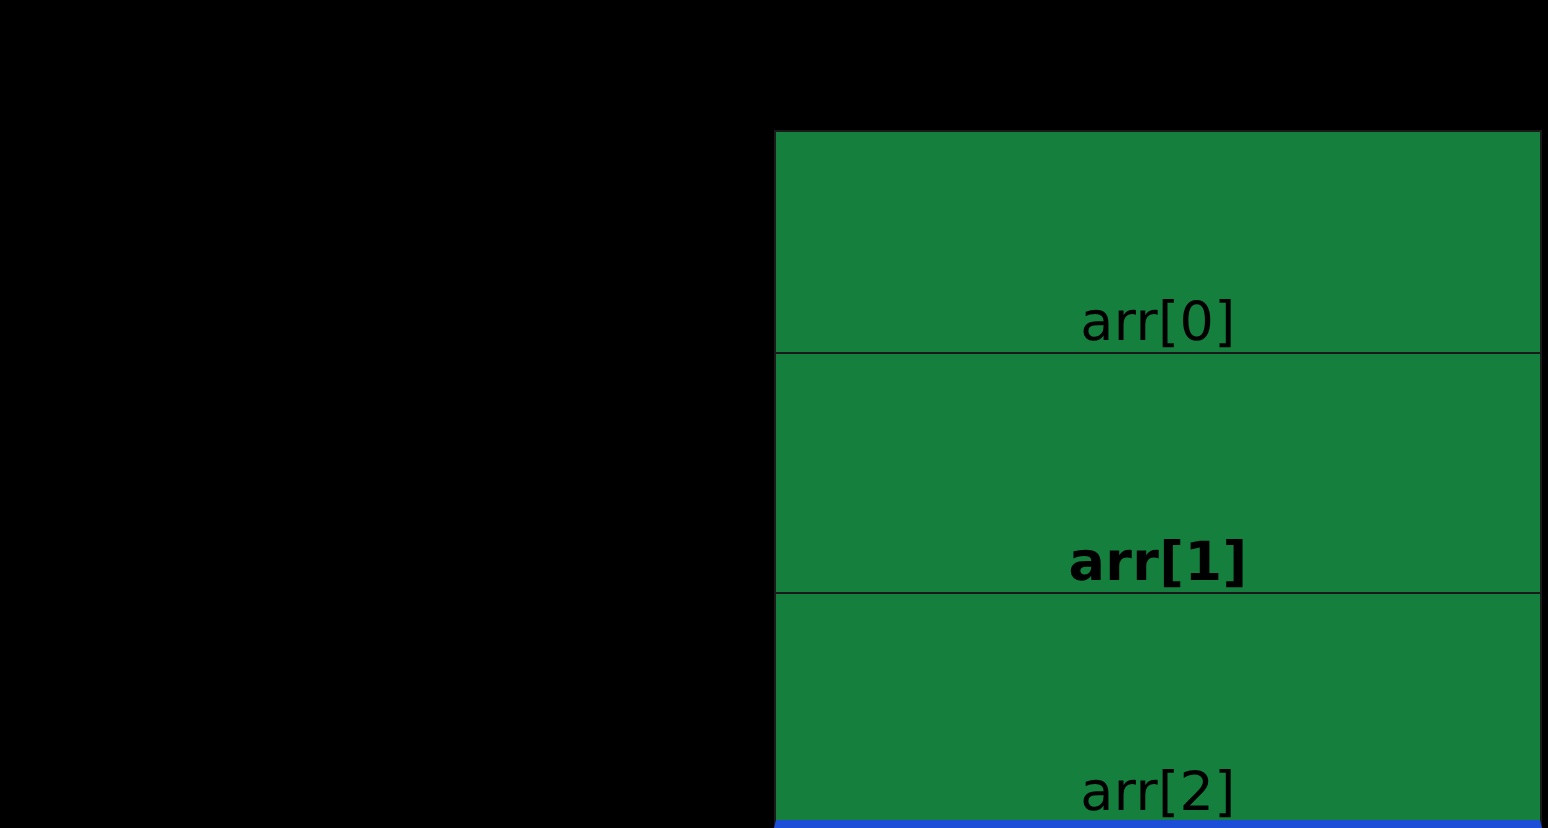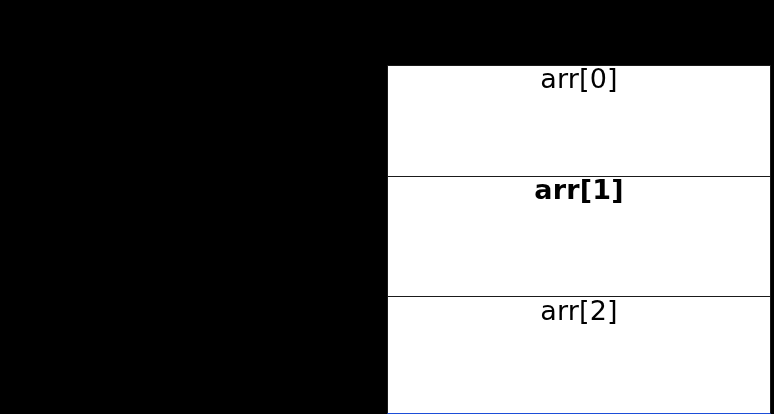--- a/index.html
+++ b/index.html
@@ -40,30 +40,30 @@
     width: 384px;
     height: 349px;
     display: flex;
     flex-direction: column;
     box-sizing: border-box;
   }
 
   .array-cell {
     position: relative;
     box-sizing: border-box;
-    background: #ffffff;
+    background: #15803d;
     border: 1px solid #1a1a1a;
     border-bottom: none;
     display: flex;
-    align-items: flex-start;
+    align-items: flex-end;
     justify-content: center;
     overflow: hidden;
   }
   .array-cell:last-child {
-    border-bottom: 1px solid #1d4ed8;
+    border-bottom: 4px solid #1d4ed8;
   }
 
   
   .array-cell.cell-0 { height: 111px; }
   .array-cell.cell-1 { height: 120px; font-weight: bold; }
   .array-cell.cell-2 { height: 118px; }
 
   .cell-label {
     color: #000000;
     font-size: 27px;

